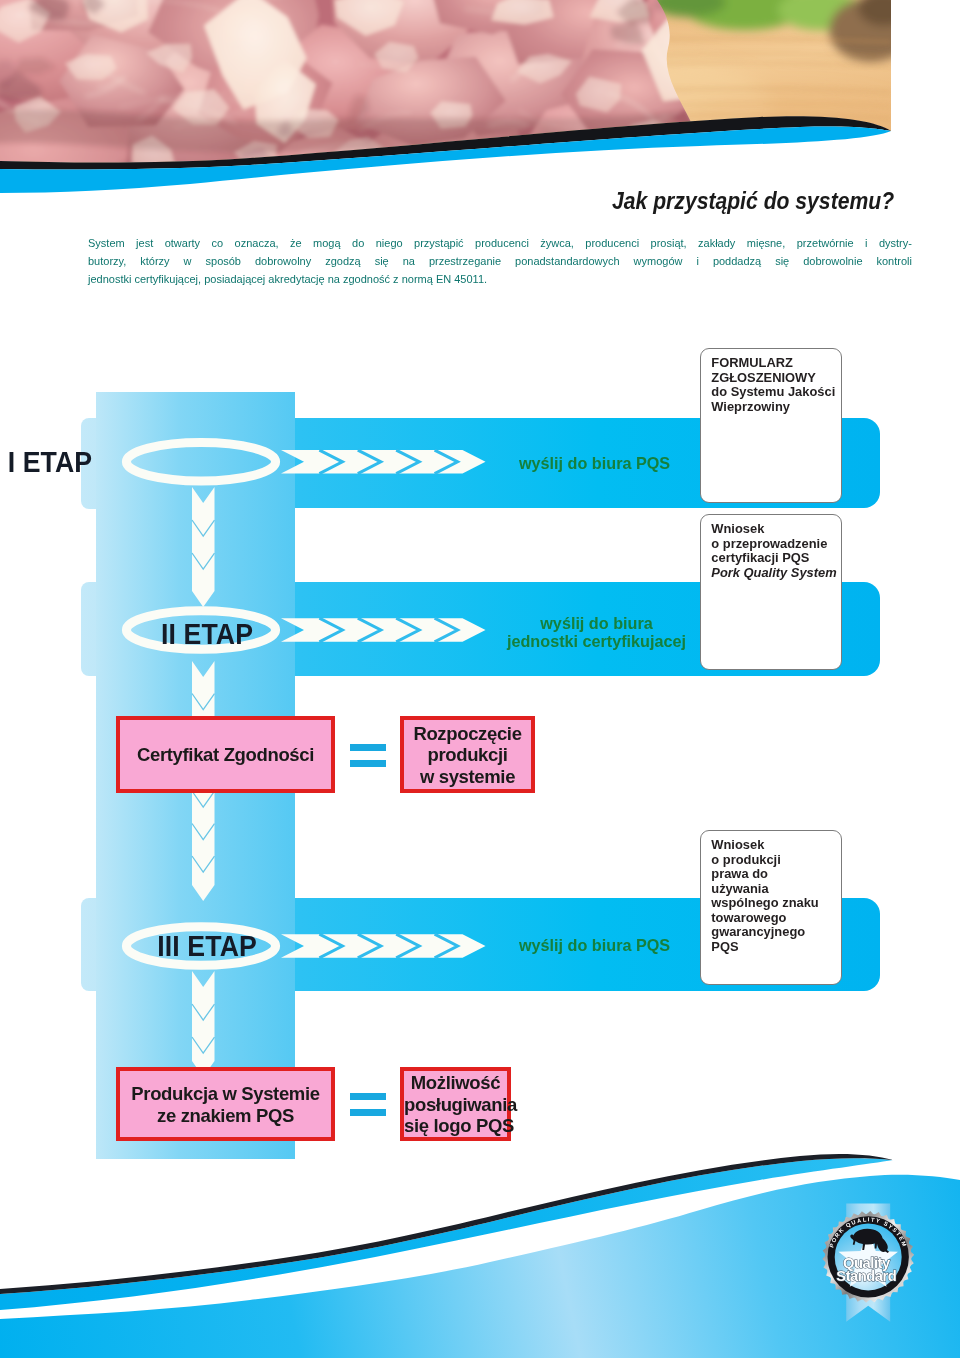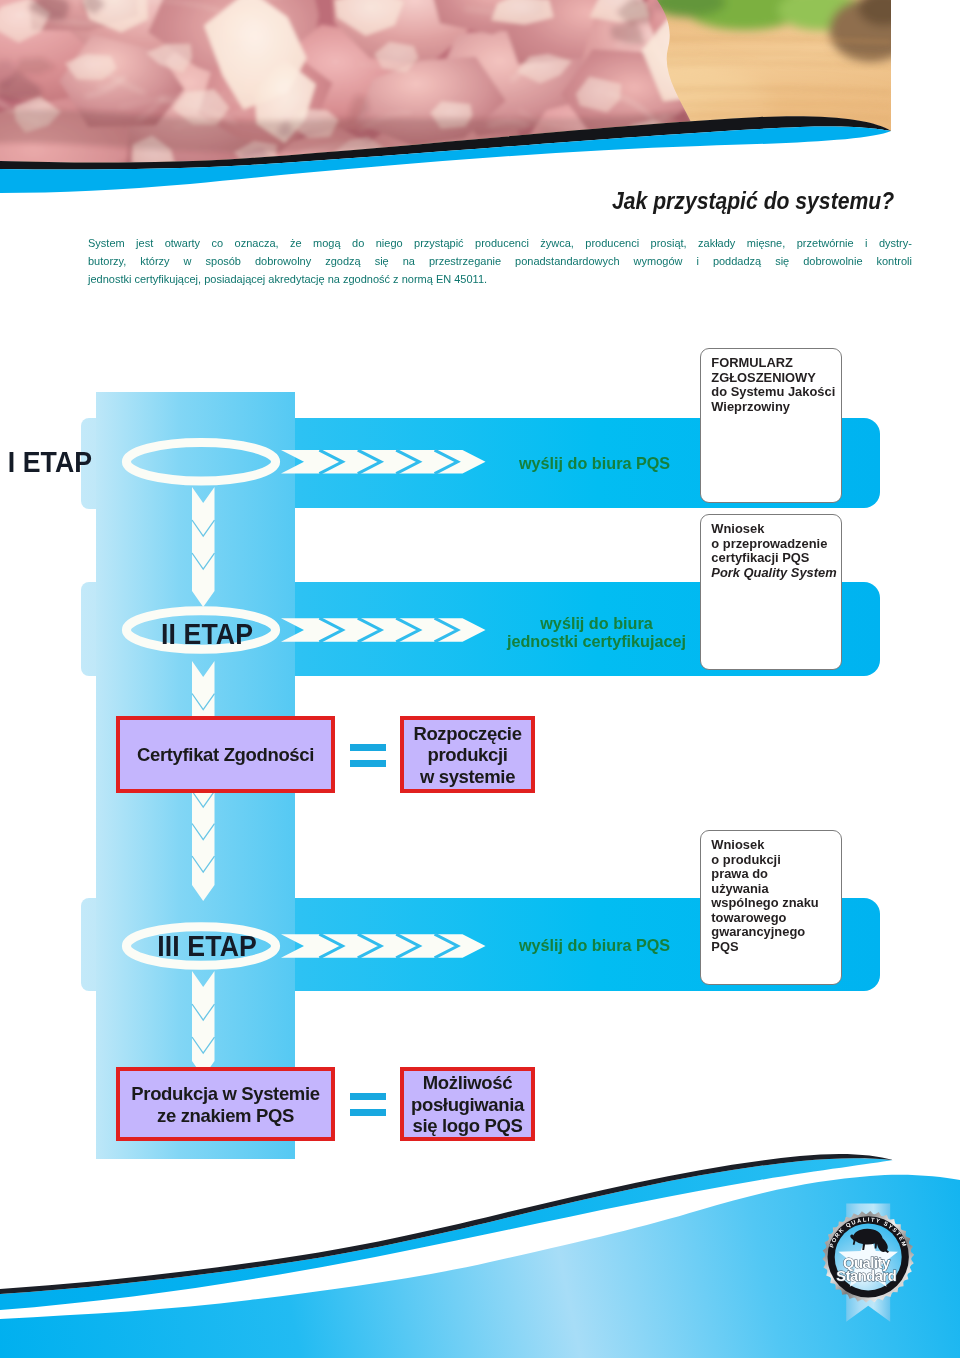--- a/index.html
+++ b/index.html
@@ -26,21 +26,21 @@
   .docbox{position:absolute;background:#fff;border:1px solid #7b7b7b;border-radius:9px;
           box-sizing:border-box;}
   .docbox .txt{position:absolute;left:10.3px;top:7.4px;right:2px;
           font-size:12.9px;font-weight:bold;line-height:14.5px;color:#231f20;
           white-space:nowrap;}
   .stagelabel{position:absolute;font-size:29px;font-weight:bold;color:#141b27;
           white-space:nowrap;letter-spacing:0.1px;line-height:26px;}
   .stagelabel span{display:inline-block;transform:scaleX(0.92);}
   .actiontext{position:absolute;font-size:16.2px;font-weight:bold;color:#15803d;
           line-height:18.9px;white-space:nowrap;}
-  .redbox{position:absolute;background:#c4b5fd;border:4.2px solid #e1201f;box-sizing:border-box;}
+  .redbox{position:absolute;background:#f9a8d4;border:4.2px solid #e1201f;box-sizing:border-box;}
   .redbox .rt{position:absolute;left:0;right:0;top:50%;transform:translateY(-50%);
           text-align:center;font-size:18.5px;font-weight:bold;color:#1a1a1a;line-height:21.5px;letter-spacing:-0.35px;
           white-space:nowrap;}
   .eqsign{position:absolute;}
   .eqsign span{display:block;background:#18a8e0;height:6.6px;}
 
   
   #bottom{position:absolute;left:0;top:1118px;}
   #pqslogo{position:absolute;left:812.8px;top:1198.1px;}
 </style>
@@ -378,21 +378,21 @@
   <div class="redbox" style="left:116px;top:1067px;width:219px;height:74px;">
     <div class="rt">
       <div>Produkcja w Systemie</div>
       <div>ze znakiem PQS</div>
     </div>
   </div>
   <div class="eqsign" style="left:349.7px;top:1093px;width:36.2px;">
     <span></span>
     <span style="margin-top:9.9px;"></span>
   </div>
-  <div class="redbox" style="left:400px;top:1067px;width:135px;height:74px;">
+  <div class="redbox" style="left:400px;top:1067px;width:111px;height:74px;">
     <div class="rt">
       <div>Możliwość</div>
       <div>posługiwania</div>
       <div>się logo PQS</div>
     </div>
   </div>
 
 <svg id="bottom" viewBox="0 0 960 240" width="960" height="240">
 <defs>
 <linearGradient id="bgrad" x1="0" y1="240" x2="960" y2="40" gradientUnits="userSpaceOnUse">

